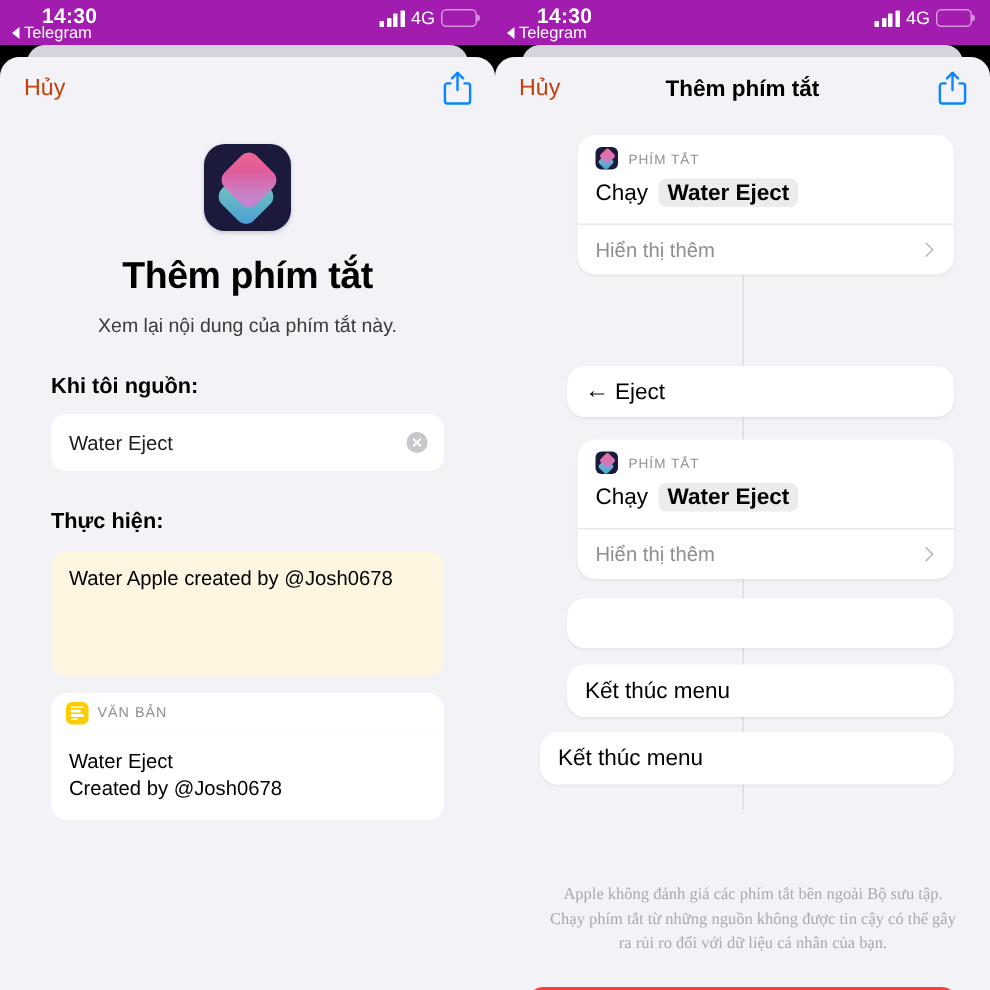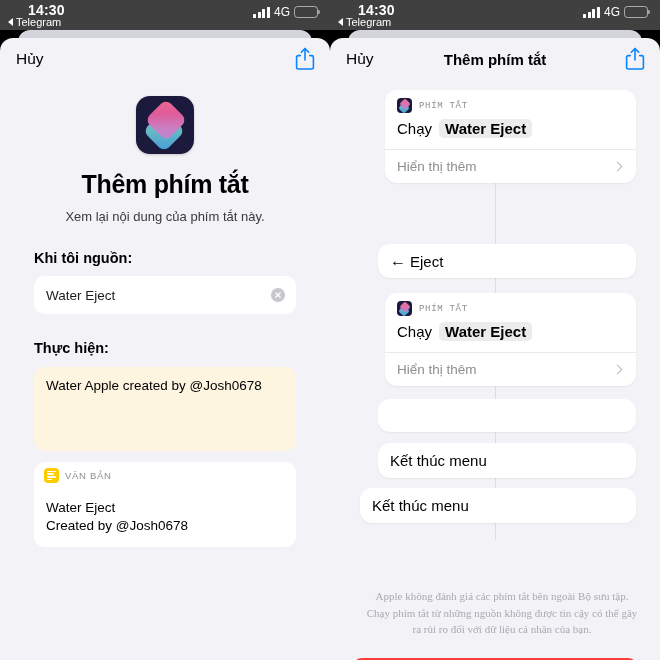--- a/index.html
+++ b/index.html
@@ -15,21 +15,21 @@
     position: relative;
     width: 330px; height: 660px;
     background: #000;
     overflow: hidden;
   }
 
   
   .statusbar {
     position: relative;
     height: 30px;
-    background: #404040;
+    background: #a21caf;
     color: #fff;
   }
   .sb-time {
     position: absolute; left: 28px; top: 2px;
     font-size: 14px; font-weight: bold;
     letter-spacing: .2px;
   }
   .sb-back {
     position: absolute; left: 8px; top: 16px;
     font-size: 11px; color: #fff;
@@ -86,21 +86,21 @@
   }
 
   
   .navbar {
     position: relative;
     height: 42px;
     display: flex; align-items: center;
   }
   .nav-cancel {
     position: absolute; left: 16px;
-    font-size: 15.5px; color: #000000;
+    font-size: 15.5px; color: #c2410c;
   }
   .nav-title {
     width: 100%; text-align: center;
     font-size: 15px; font-weight: bold; color: #000;
   }
   .nav-share {
     position: absolute; right: 14px; top: 8px;
     width: 22px; height: 26px;
   }
 
@@ -211,21 +211,20 @@
   }
   .sc-icon .d {
     position: absolute; width: 8px; height: 8px;
     border-radius: 2px; transform: rotate(45deg);
   }
   .sc-icon .d.t { left: 4px; top: 2px; background: linear-gradient(135deg,#ef6a8e,#c07fd0); }
   .sc-icon .d.b { left: 3px; top: 5.5px; background: linear-gradient(135deg,#7fd3c6,#4aa7e8); opacity:.93; }
   .rc-kind {
     font-size: 9px; letter-spacing: .7px; color: #8e8e93;
     text-transform: uppercase;
-    font-family: Liberation Mono, monospace;
   }
   .rc-main {
     padding: 3px 12px 11px;
     font-size: 15px; color: #000; font-weight: 500;
     display: flex; align-items: center; gap: 7px;
   }
   .token {
     background: #ececed; border-radius: 5px;
     padding: 1px 6px; font-weight: bold; color: #000;
   }

